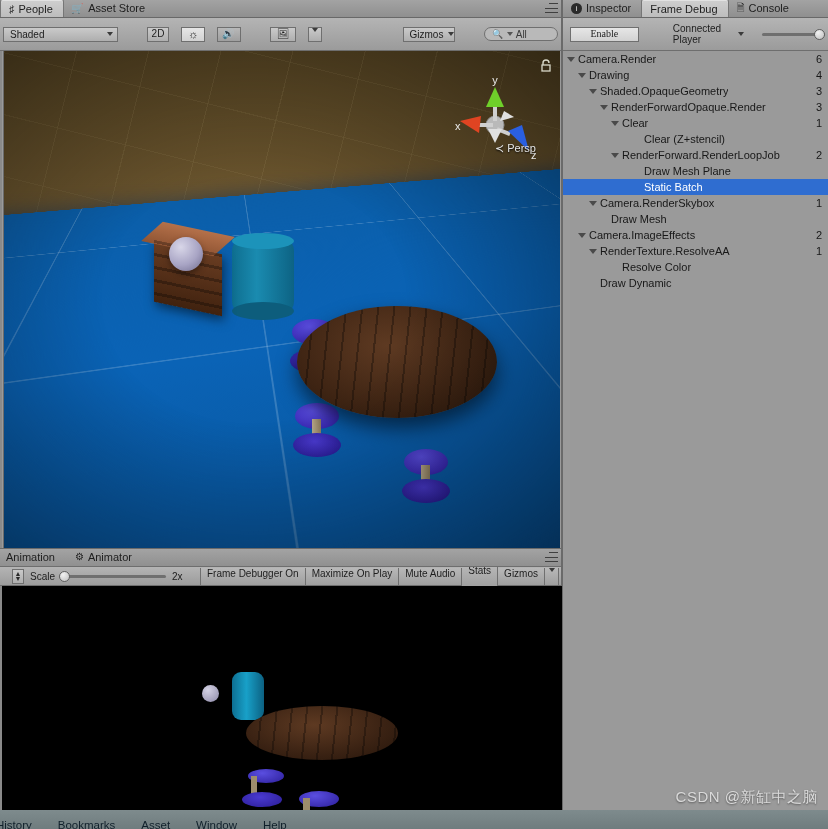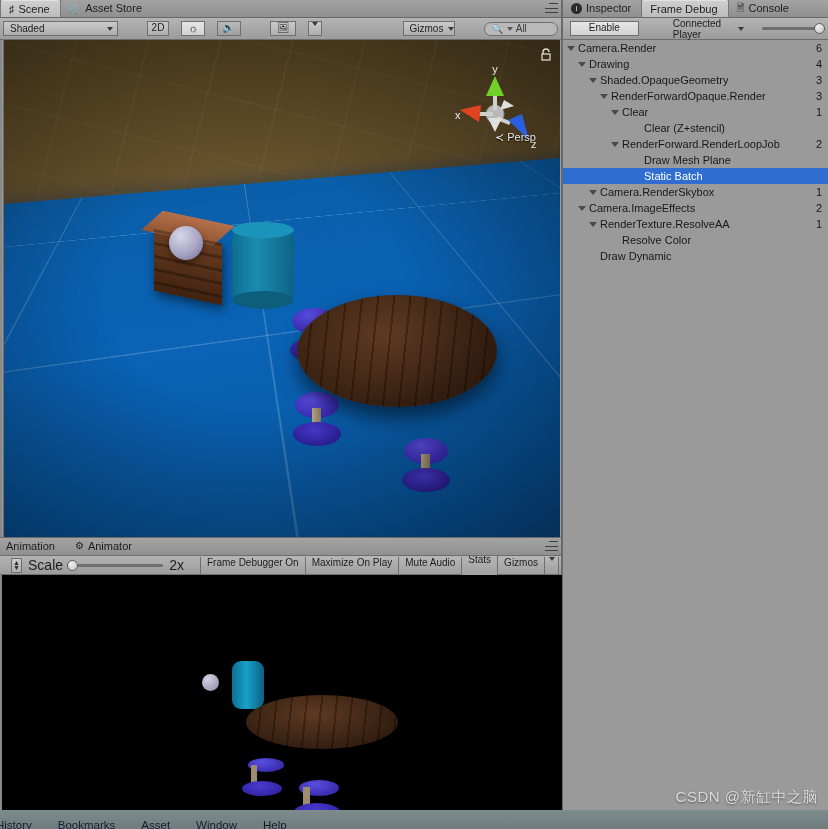--- a/index.html
+++ b/index.html
@@ -30,21 +30,21 @@
   }
   .tab.active {
     background: linear-gradient(#cfcfcf, #bdbdbd);
     border-left: 1px solid #767676;
     border-right: 1px solid #767676;
     border-top: 1px solid #c8c8c8;
     border-radius: 3px 3px 0 0;
     box-shadow: inset 0 1px 0 #e2e2e2;
   }
   .toolbar {
-    height: 22px;
+    height: 33px;
     background: linear-gradient(#b4b4b4, #9b9b9b);
     border-bottom: 1px solid #6e6e6e;
     display: flex;
     align-items: center;
     padding: 0 3px;
     gap: 12px;
   }
   .tbtn {
     height: 15px;
     background: linear-gradient(#cacaca, #aeaeae);
@@ -225,21 +225,21 @@
     background: linear-gradient(#b4b4b4, #9c9c9c);
     border-bottom: 1px solid #6e6e6e;
     display:flex; align-items:center; padding:0 2px;
   }
   .stepper {
     width:14px; height:15px; border:1px solid #6f6f6f;
     background: linear-gradient(#cacaca,#aeaeae);
     display:flex; flex-direction:column; align-items:center; justify-content:center;
     font-size:7px; line-height:5px; color:#2a2a2a;
   }
-  .scale-label { font-size:14px; color:#1d1d1d; margin:0 4px 0 6px; }
+  .scale-label { font-size:10px; color:#1d1d1d; margin:0 4px 0 6px; }
   .slider { position:relative; width:128px; height:15px; display:flex; align-items:center; }
   .slider .trk { width:100%; height:3px; background:#6f6f6f; border-radius:2px; }
   .slider .knob {
     position:absolute; left:0px; width:11px; height:11px; border-radius:50%;
     background: radial-gradient(circle at 35% 30%, #f2f2f2, #bdbdbd);
     border:1px solid #5f5f5f;
   }
   .game-view {
     width:562px; height:254px; background:#000;
     position:relative; overflow:hidden;
@@ -294,21 +294,21 @@
 </head>
 <body>
 
 <div class="app">
 
   <div class="left">
 
     <div class="tabbar">
       <div class="tab active">
         <span style="font-size:11px;color:#2a2a2a;">♯</span>
-        <span>Scene</span>
+        <span>People</span>
       </div>
       <div class="tab">
         <span style="font-size:10px;">🛒</span>
         <span>Asset Store</span>
       </div>
       <div class="burger">
           <i></i>
           <i></i>
           <i></i>
         </div>
@@ -499,21 +499,21 @@
       <div class="tab active">
         <span>Frame Debug</span>
       </div>
       <div class="tab">
         <span style="font-size:10px;">🗎</span>
         <span>Console</span>
       </div>
     </div>
 
     <div class="toolbar">
-      <div class="tbtn pressed" style="width:80px;margin-left:4px;">
+      <div class="tbtn pressed" style="width:80px;margin-left:4px;font-family:Liberation Serif, serif;">
         <span>Enable</span>
       </div>
       <div class="sep"></div>
       <div class="dropdown" style="width:96px;border:0;background:transparent;">
         <span>Connected Player</span>
         <span class="caret"></span>
       </div>
       <div class="slider" style="width:76px;margin-left:2px;">
         <div class="trk"></div>
         <div class="knob" style="left:auto;right:0;"></div>
@@ -573,20 +573,26 @@
           <span style="flex: 0 0 auto; width: 70px;"></span>
           <span class="tri empty"></span>
           <span class="lbl">Static Batch</span>
           <span class="num"></span>
         </div>
         <div class="row">
           <span style="flex: 0 0 auto; width: 26px;"></span>
           <span class="tri"></span>
           <span class="lbl">Camera.RenderSkybox</span>
           <span class="num">1</span>
+        </div>
+        <div class="row">
+          <span style="flex: 0 0 auto; width: 37px;"></span>
+          <span class="tri empty"></span>
+          <span class="lbl">Draw Mesh</span>
+          <span class="num"></span>
         </div>
         <div class="row">
           <span style="flex: 0 0 auto; width: 15px;"></span>
           <span class="tri"></span>
           <span class="lbl">Camera.ImageEffects</span>
           <span class="num">2</span>
         </div>
         <div class="row">
           <span style="flex: 0 0 auto; width: 26px;"></span>
           <span class="tri"></span>

